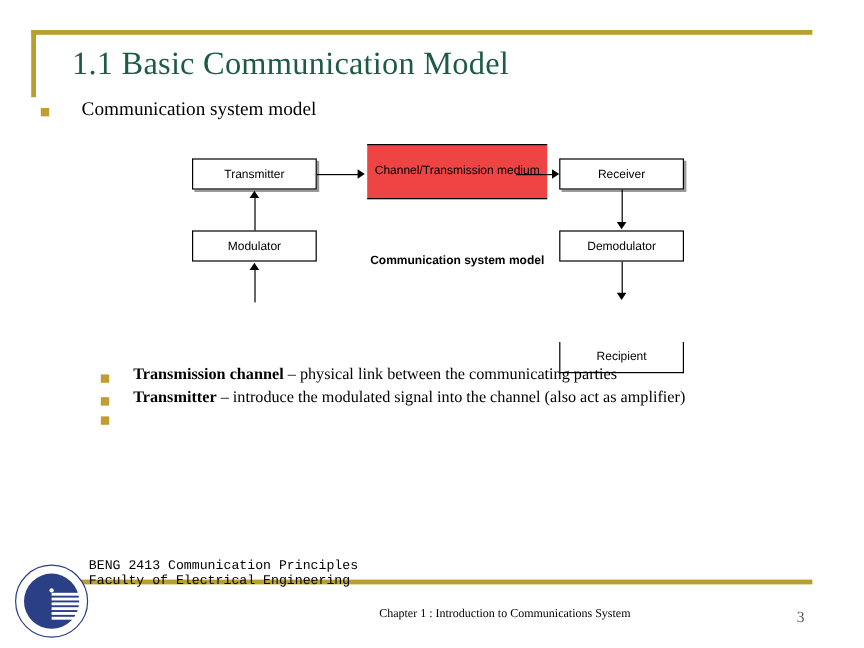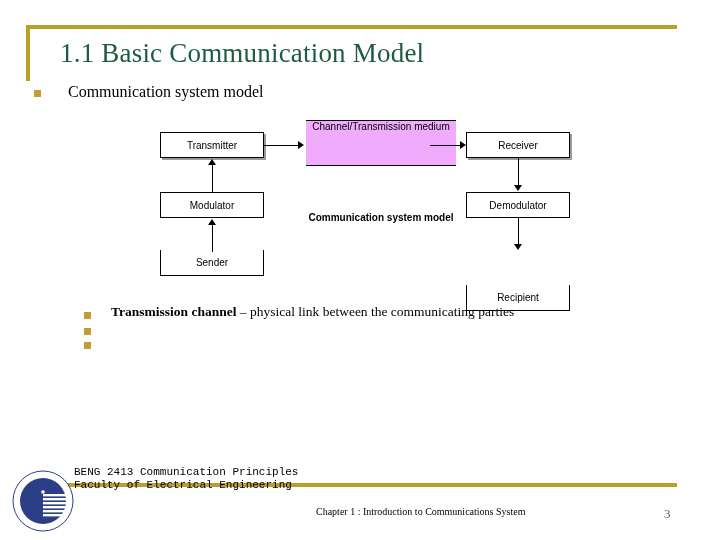--- a/index.html
+++ b/index.html
@@ -90,25 +90,26 @@
   .dgm-box.shadowed {
     box-shadow: 2px 2px 0 #9a9a9a;
   }
   
   .dgm-box.no-top { border-top: none; }
   
   .dgm-rails {
     position: absolute;
     border-top: 1px solid #000000;
     border-bottom: 1px solid #000000;
-    background: #f0abfc;
+    background: #ef4444;
     box-sizing: border-box;
     font-size: 10px;
     font-family: "Liberation Sans", sans-serif;
     display: flex;
+    align-items: center;
     justify-content: center;
     text-align: center;
     line-height: 1.25;
     color: #000000;
   }
 
   #box-transmitter  { left: 12px;  top: 20px;  width: 104px; height: 26px; }
   #box-modulator    { left: 12px;  top: 80px;  width: 104px; height: 26px; }
   #box-sender       { left: 12px;  top: 138px; width: 104px; height: 26px; }
   #box-channel      { left: 158px; top: 8px;   width: 150px; height: 46px; }
@@ -223,23 +224,20 @@
 <div id="diagram">
 
   <div class="dgm-box shadowed" id="box-transmitter">
     <span>Transmitter</span>
   </div>
 
   <div class="dgm-box" id="box-modulator">
     <span>Modulator</span>
   </div>
 
-  <div class="dgm-box no-top" id="box-sender">
-    <span>Sender</span>
-  </div>
 
   <div class="dgm-rails" id="box-channel">
     <span>Channel/Transmission medium</span>
   </div>
 
   <div class="dgm-box shadowed" id="box-receiver">
     <span>Receiver</span>
   </div>
 
   <div class="dgm-box" id="box-demodulator">
@@ -271,20 +269,21 @@
   <div id="diagram-caption">Communication system model</div>
 </div>
 
 <div id="sub-bullets">
   <div class="sub-item">
     <span class="bullet-sq sub-marker"></span>
     <span class="sub-text"><span class="term">Transmission channel</span><span> – </span><span>physical link between the communicating parties</span></span>
   </div>
   <div class="sub-item">
     <span class="bullet-sq sub-marker"></span>
+    <span class="sub-text"><span class="term">Transmitter</span><span> – </span><span>introduce the modulated signal into the channel (also act as amplifier)</span></span>
   </div>
   <div class="sub-item">
     <span class="bullet-sq sub-marker"></span>
   </div>
 </div>
 
 <div id="footer-rule"></div>
 
 <div id="footer-logo">
   <svg width="62" height="62" viewBox="0 0 62 62" xmlns="http://www.w3.org/2000/svg">

